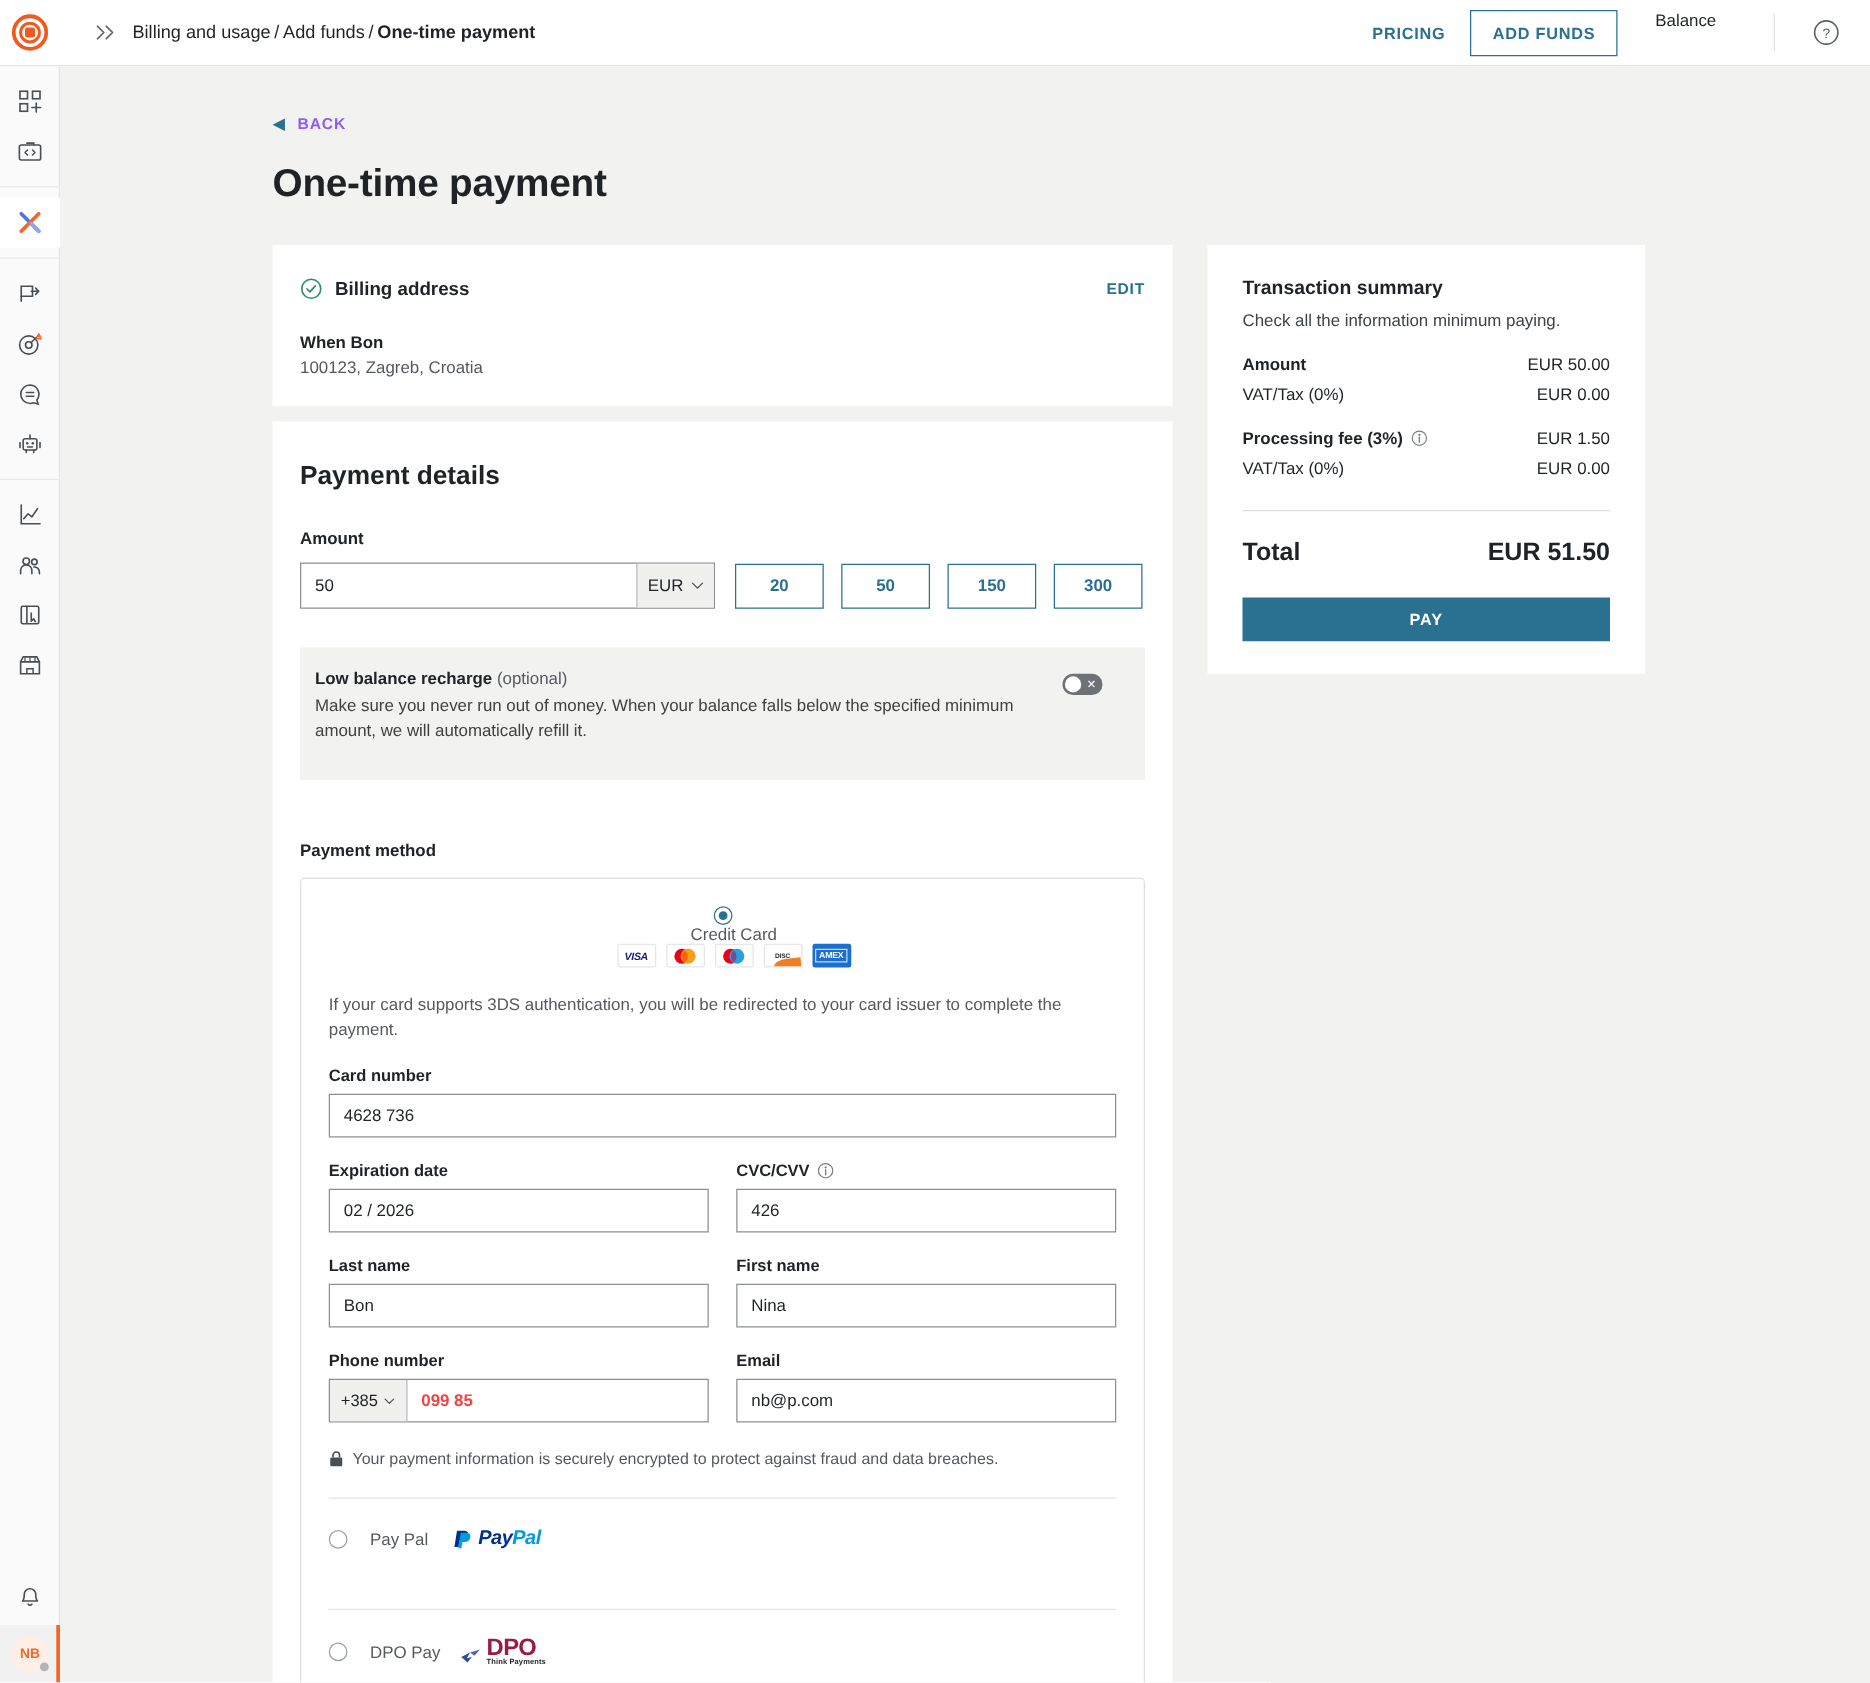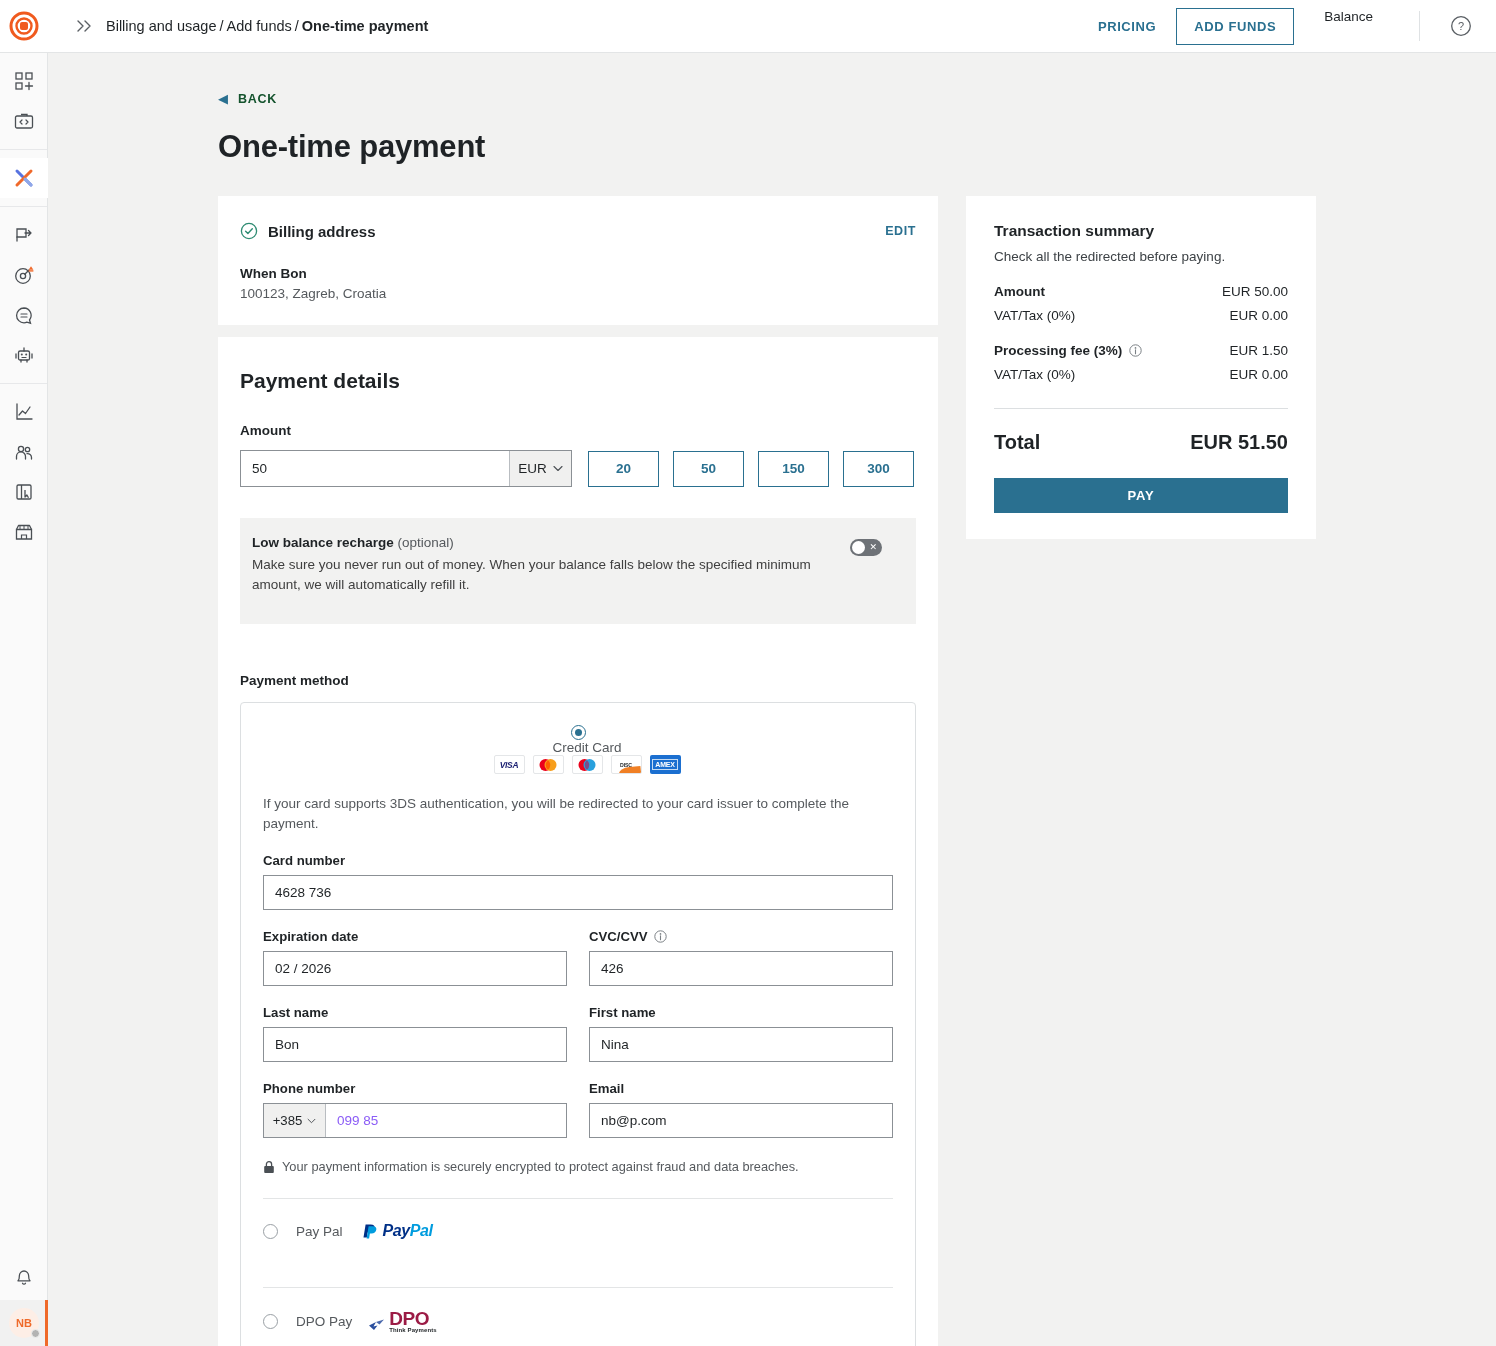--- a/index.html
+++ b/index.html
@@ -74,21 +74,21 @@
 
   
   .canvas {
     position: absolute; top: 53px; left: 48px; width: 1448px; height: 1293px;
     background: #f2f2f1; overflow: hidden;
   }
   .content { padding: 38px 0 0 170px; }
 
   .back-row { display: flex; align-items: center; gap: 10px; cursor: pointer; }
   .back-arrow { color: #2a7090; font-size: 13px; }
-  .back-label { color: #14532d; font-size: 12.5px; font-weight: bold; letter-spacing: .7px; }
+  .back-label { color: #8b5cf6; font-size: 12.5px; font-weight: bold; letter-spacing: .7px; }
   .h1 { font-size: 31px; font-weight: bold; color: #1f2326; margin-top: 23px; letter-spacing: -0.2px; }
 
   .cols { display: flex; gap: 28px; margin-top: 31px; }
   .col-main { width: 720px; }
   .col-side { width: 350px; }
 
   .card { background: #fff; }
   .card-billing { padding: 26px 22px 24px 22px; }
   .bill-head { display: flex; align-items: center; }
   .bill-title { font-size: 15px; font-weight: bold; color: #1f2326; margin-left: 10px; }
@@ -176,21 +176,21 @@
   .lbl-inline { display: flex; align-items: center; gap: 6px; }
 
   .phone-field { display: flex; height: 35px; border: 1px solid #8b9095; margin-top: 7px; background: #fff; }
   .phone-cc {
     width: 62px; background: #f0f0ef; border-right: 1px solid #b9bdc1;
     display: flex; align-items: center; justify-content: center; gap: 5px;
     font-size: 13.2px; color: #1f2326; cursor: pointer;
   }
   .phone-num {
     flex: 1; border: none; outline: none; padding: 0 11px; font-size: 13.5px;
-    color: #8b5cf6; font-family: "Liberation Sans", sans-serif; background: transparent;
+    color: #ef4444; font-family: "Liberation Sans", sans-serif; background: transparent; font-weight: bold;
   }
   .secure-row { display: flex; align-items: center; gap: 7px; margin-top: 21px; }
   .secure-txt { font-size: 12.8px; color: #55595d; }
   .mdivider { height: 1px; background: #e3e5e6; margin-top: 24px; }
   .method-row-alt { display: flex; align-items: center; padding: 22px 0 22px 0; }
   .paypal-logo { display: flex; align-items: center; gap: 4px; margin-left: 16px; }
   .pp-txt { font-size: 16px; font-weight: bold; font-style: italic; letter-spacing: -.4px; }
   .pp-pay { color: #003087; }
   .pp-pal { color: #009cde; }
   .dpo-logo { margin-left: 16px; display: flex; align-items: flex-end; gap: 3px; }
@@ -562,21 +562,21 @@
                 </div>
               </div>
 
             </div>
           </div>
         </div>
 
         <div class="col-side">
           <div class="summary">
             <div class="s-title">Transaction summary</div>
-            <div class="s-sub">Check all the redirected before paying.</div>
+            <div class="s-sub">Check all the information minimum paying.</div>
 
             <div class="s-row gap">
               <div class="s-key-strong">Amount</div>
               <div class="s-val">EUR 50.00</div>
             </div>
             <div class="s-row tight">
               <div class="s-key">VAT/Tax (0%)</div>
               <div class="s-val">EUR 0.00</div>
             </div>
 

